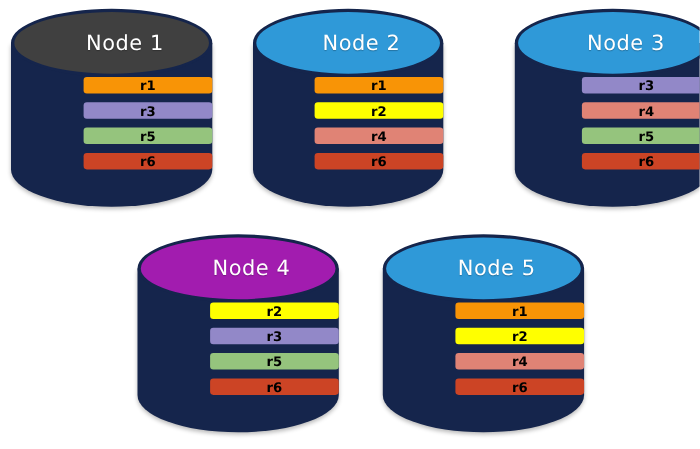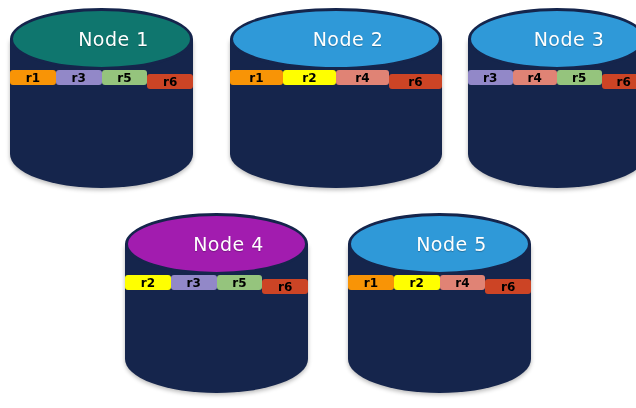--- a/index.html
+++ b/index.html
@@ -61,22 +61,22 @@
     position: relative;
     left: 12px;
     text-shadow: 0 1px 1px rgba(0,0,0,0.25);
   }
 
   .replica-stack {
     position: absolute;
     left: 0;
     right: 0;
     display: flex;
-    flex-direction: row;
-    align-items: center;
+    flex-direction: column;
+    align-items: flex-end;
     border-radius: 18px;
   }
 
   .replica {
     width: 117px;
     height: 15px;
     border-radius: 3px;
     margin-bottom: 8px;
     display: flex;
     align-items: center;
@@ -88,31 +88,31 @@
     box-sizing: border-box;
   }
   .replica:last-child { margin-bottom: 0; }
 </style>
 </head>
 <body>
 
 <div id="diagram" style="width: 636px; height: 408px; background: rgb(255, 255, 255);">
     <div class="node" style="left: 10px; top: 8px; width: 183px; height: 180px;">
       <div class="cyl-body" style="top: 31px; height: 149px; background: rgb(21, 37, 76);"></div>
-      <div class="cyl-top" style="top: 0px; height: 62px; background: #0f766e; border-color: rgb(21, 37, 76);">
+      <div class="cyl-top" style="top: 0px; height: 62px; background: #404040; border-color: rgb(21, 37, 76);">
         <div class="node-label" style="color: rgb(255, 255, 255);">Node  1</div>
       </div>
       <div class="replica-stack" style="top: 62px;">
         <div class="replica" style="background: rgb(248, 148, 6); color: rgb(0, 0, 0);">r1</div>
         <div class="replica" style="background: rgb(146, 136, 200); color: rgb(0, 0, 0);">r3</div>
         <div class="replica" style="background: rgb(149, 196, 125); color: rgb(0, 0, 0);">r5</div>
         <div class="replica" style="background: rgb(204, 68, 37); color: rgb(0, 0, 0);">r6</div>
       </div>
     </div>
-    <div class="node" style="left: 230px; top: 8px; width: 212px; height: 180px;">
+    <div class="node" style="left: 230px; top: 8px; width: 173px; height: 180px;">
       <div class="cyl-body" style="top: 31px; height: 149px; background: rgb(21, 37, 76);"></div>
       <div class="cyl-top" style="top: 0px; height: 62px; background: rgb(47, 153, 216); border-color: rgb(21, 37, 76);">
         <div class="node-label" style="color: rgb(255, 255, 255);">Node  2</div>
       </div>
       <div class="replica-stack" style="top: 62px;">
         <div class="replica" style="background: rgb(248, 148, 6); color: rgb(0, 0, 0);">r1</div>
         <div class="replica" style="background: rgb(255, 255, 0); color: rgb(0, 0, 0);">r2</div>
         <div class="replica" style="background: rgb(224, 131, 117); color: rgb(0, 0, 0);">r4</div>
         <div class="replica" style="background: rgb(204, 68, 37); color: rgb(0, 0, 0);">r6</div>
       </div>

